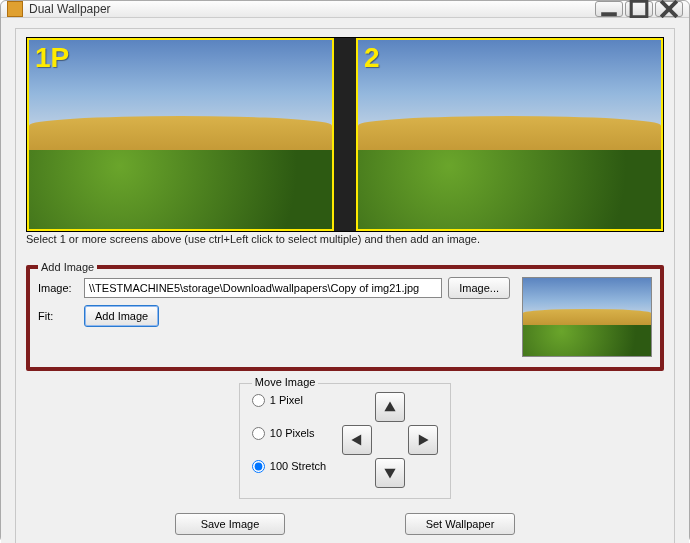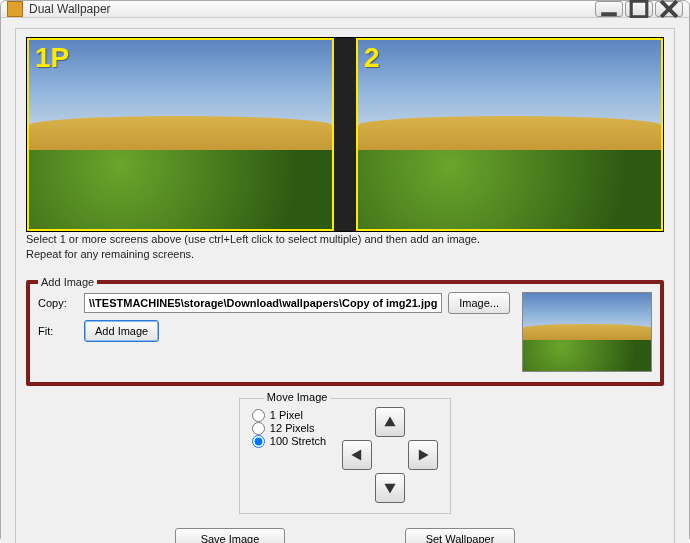--- a/index.html
+++ b/index.html
@@ -27,33 +27,33 @@
 .instr .sel-line span:first-child { display:inline-block; width: 95px; }
 
 .groupbox { border: 4px solid #7f1d1d; border-radius: 2px; margin-top: 18px; padding: 8px 8px 10px 8px; position: relative; }
 .groupbox .legend { position: absolute; top: -8px; left: 8px; background: #f0f0f0; padding: 0 3px; font-size: 11px; color: #222; }
 
 .addimg-row { display:flex; align-items:flex-start; }
 .addimg-left { flex:1; }
 .form-row { display:flex; align-items:center; margin-bottom: 6px; gap:6px; }
 .form-row .lbl { width: 40px; }
 input[type=text], select { height: 20px; border: 1px solid #888; background:#fff; font-size: 11px; padding: 1px 4px; }
-.path-input { flex:1;font-weight:bold; }
+.path-input { flex:1; }
 .fit-select { flex:1; height:20px; background: linear-gradient(#fafafa,#e4e4e4); }
 .btn { height: 22px; border: 1px solid #888; border-radius: 3px; background: linear-gradient(#fdfdfd,#e4e4e4); font-size: 11px; padding: 0 10px; cursor: pointer; }
 .btn.primary { border-color: #2a7ad0; box-shadow: 0 0 0 1px #8eb8f0 inset; }
 .thumb { width: 130px; height: 80px; border: 1px solid #888; margin-left: 12px; position:relative; overflow:hidden; }
 .thumb .sky { position:absolute; inset:0; background: linear-gradient(#5b84c0 0%, #93b7dd 30%, #cdd9e6 55%, #e1e6e2 57%); }
 .thumb .hills { position:absolute; left:0; right:0; bottom:30%; height:30%; background: linear-gradient(#d9b24a,#b88b2a); border-radius: 60% 60% 0 0 / 20% 20% 0 0; }
 .thumb .grass { position:absolute; left:0; right:0; bottom:0; height:40%; background: radial-gradient(circle at 30% 20%, #6aa52b, #2d5a12 80%); }
 
 .ctrl-row { display:flex; gap: 14px; margin-top: 12px; justify-content:center; }
 .ctrl-group { border: 1px solid #c8c8c8; padding: 8px 12px 10px 12px; position: relative; display:flex; gap: 16px; }
-.ctrl-group .legend { position:absolute; top:-8px; left:24px; background:#f0f0f0; padding:0 3px; }
-.radios { display:flex; flex-direction:column; gap: 0; padding-top:2px; }
+.ctrl-group .legend { position:absolute; top:-8px; left:12px; background:#f0f0f0; padding:0 3px; }
+.radios { display:flex; flex-direction:column; gap: 20px; padding-top:2px; }
 .radio { display:flex; align-items:center; gap:5px; }
 .radio input { margin:0; }
 
 .dpad { position:relative; width: 96px; height: 96px; }
 .arrowbtn, .zoombtn { position:absolute; width:30px; height:30px; border:1px solid #666; border-radius:3px; background: linear-gradient(#fdfdfd,#dcdcdc); display:flex; align-items:center; justify-content:center; cursor:pointer; }
 .arrowbtn svg { width:14px; height:14px; }
 .dpad .up { left:33px; top:0; }
 .dpad .down { left:33px; bottom:0; }
 .dpad .left { left:0; top:33px; }
 .dpad .right { right:0; top:33px; }
@@ -104,29 +104,28 @@
         <div class="screen" style="flex:1">
           <div class="sky"></div>
             <div class="hills"></div>
             <div class="grass"></div>
           <div class="screen-label">2</div>
         </div>
       </div>
 
       <div class="instr">
         <div>Select 1 or more screens above (use ctrl+Left click to select multiple) and then add an image.</div>
-        <div>Repeat for any remaining screens.</div>
       </div>
 
       <div class="groupbox">
         <div class="legend">Add Image</div>
         <div class="addimg-row">
           <div class="addimg-left">
             <div class="form-row">
-              <div class="lbl">Copy:</div>
+              <div class="lbl">Image:</div>
               <input type="text" class="path-input" value="\\TESTMACHINE5\storage\Download\wallpapers\Copy of img21.jpg" style="">
               <button class="btn">Image...</button>
             </div>
             <div class="form-row">
               <div class="lbl">Fit:</div>
               <button class="btn primary">Add Image</button>
             </div>
           </div>
           <div class="thumb">
             <div class="sky"></div>
@@ -139,21 +138,21 @@
       <div class="ctrl-row">
         <div class="ctrl-group">
           <div class="legend">Move Image</div>
           <div class="radios">
             <label class="radio">
                 <input type="radio" name="mv" style="">
                 <span>1 Pixel</span>
               </label>
             <label class="radio">
                 <input type="radio" name="mv" style="">
-                <span>12 Pixels</span>
+                <span>10 Pixels</span>
               </label>
             <label class="radio">
                 <input type="radio" name="mv" checked="" style="">
                 <span>100 Stretch</span>
               </label>
           </div>
           <div class="dpad">
             <div class="arrowbtn up">
                 <svg viewBox="0 0 10 10">
                   <polygon points="5,1 9,8 1,8" fill="#333"></polygon>

